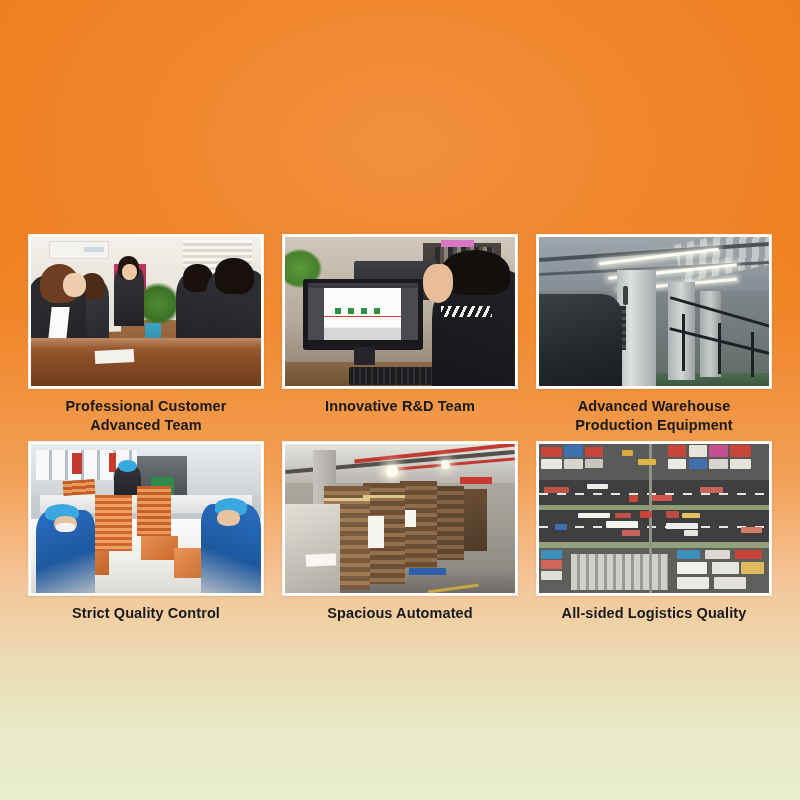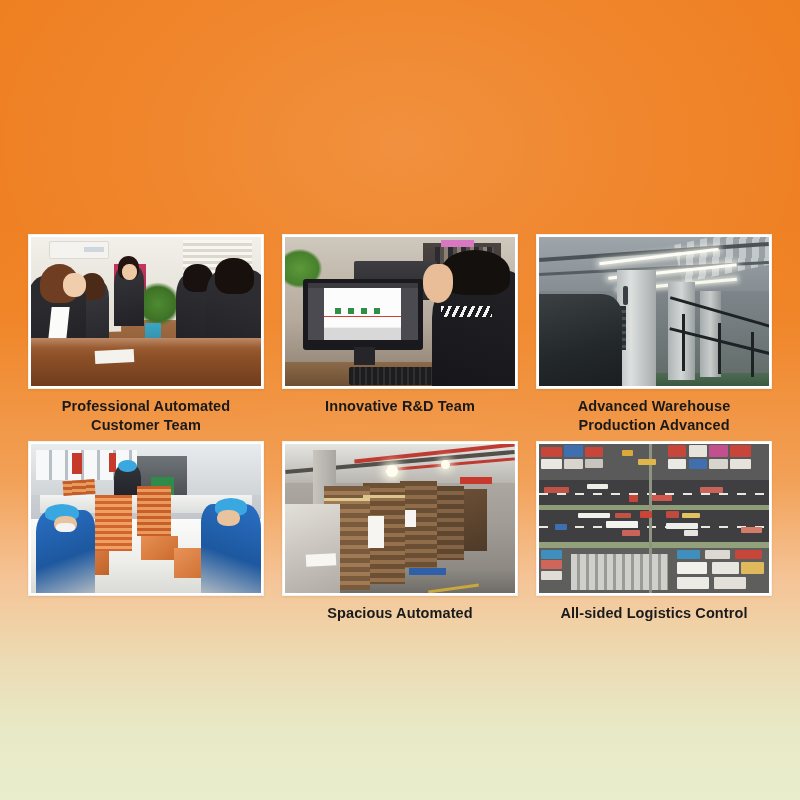--- a/index.html
+++ b/index.html
@@ -361,22 +361,22 @@
             <div class="hairR1"></div>
           <div class="pL1"></div>
             <div class="hairL1"></div>
             <div class="faceL1"></div>
             <div class="shirtL1"></div>
           <div class="table"></div>
             <div class="paper"></div>
         </div>
       </div>
       <div class="caption">
-        <div>Professional Automated</div>
-        <div>Customer Team</div>
+        <div>Professional Customer</div>
+        <div>Advanced Team</div>
       </div>
     </div>
 
     <div class="cell">
       <div class="photo-frame">
         <div class="photo p2">
           <div class="greenWall"></div>
           <div class="shelf"></div>
             <div class="books"></div>
             <div class="shelfline"></div>
@@ -426,21 +426,21 @@
           <div class="machine"></div>
           <div class="rail"></div>
             <div class="rail2"></div>
           <div class="post1"></div>
             <div class="post2"></div>
             <div class="post3"></div>
         </div>
       </div>
       <div class="caption">
         <div>Advanced Warehouse</div>
-        <div>Production Advanced</div>
+        <div>Production Equipment</div>
       </div>
     </div>
 
     <div class="cell">
       <div class="photo-frame">
         <div class="photo p4">
           <div class="backwall"></div>
             <div class="win"></div>
             <div class="redbar"></div>
             <div class="redbar2"></div>
@@ -458,20 +458,23 @@
             <div class="box3"></div>
           <div class="workerL"></div>
             <div class="capL"></div>
             <div class="faceL"></div>
             <div class="maskL"></div>
           <div class="workerR"></div>
             <div class="capR"></div>
             <div class="faceR"></div>
         </div>
       </div>
+      <div class="caption">
+        <div>Strict Quality Control</div>
+      </div>
     </div>
 
     <div class="cell">
       <div class="photo-frame">
         <div class="photo p5">
           <div class="roof"></div>
             <div class="beamA"></div>
           <div class="redpipe"></div>
             <div class="redpipe2"></div>
           <div class="lampA"></div>
@@ -554,18 +557,18 @@
           <div class="c" style="left:72%;top:71%;width:11%;height:6%;background:#dcd9d3;"></div>
           <div class="c" style="left:85%;top:71%;width:12%;height:6%;background:#c8453a;"></div>
           <div class="c" style="left:60%;top:79%;width:13%;height:8%;background:#f2f1ec;"></div>
           <div class="c" style="left:75%;top:79%;width:12%;height:8%;background:#e8e6e0;"></div>
           <div class="c" style="left:88%;top:79%;width:10%;height:8%;background:#dfb95c;"></div>
           <div class="c" style="left:60%;top:89%;width:14%;height:8%;background:#eceae4;"></div>
           <div class="c" style="left:76%;top:89%;width:14%;height:8%;background:#e3e0da;"></div>
         </div>
       </div>
       <div class="caption">
-        <div>All-sided Logistics Control</div>
+        <div>All-sided Logistics Quality</div>
       </div>
     </div>
 
   </div>
 </div>
 
 </body></html>

